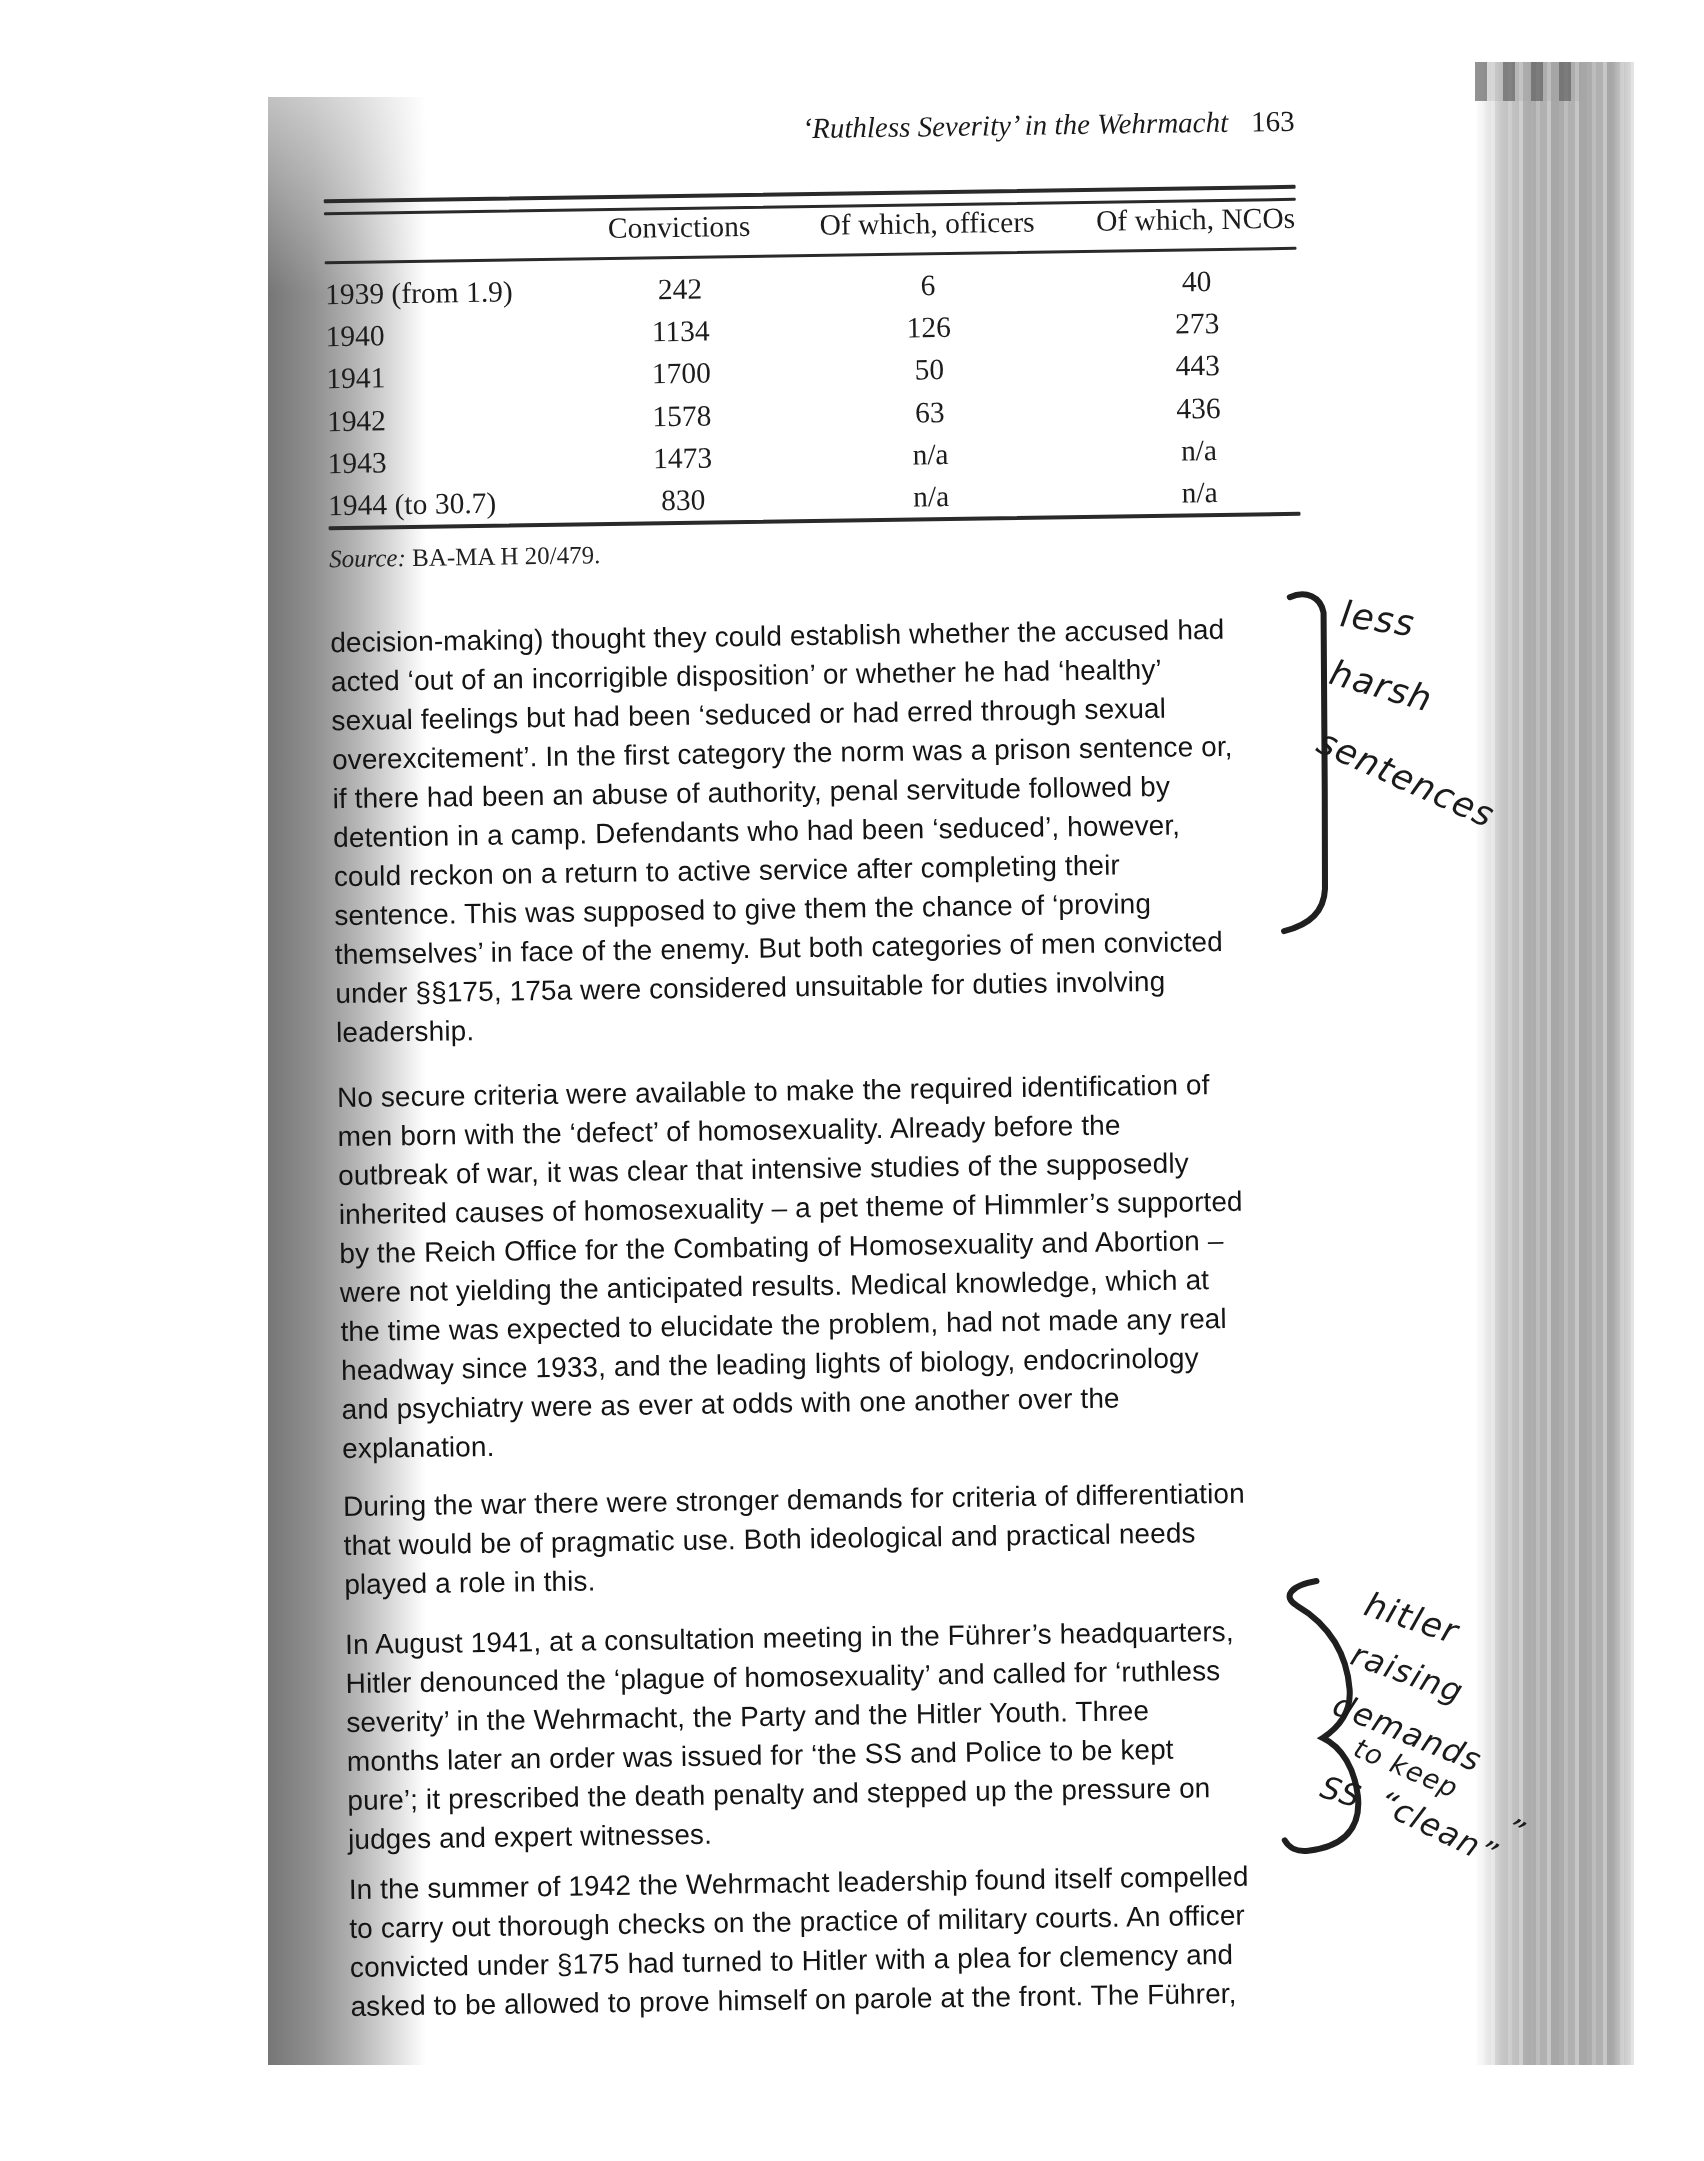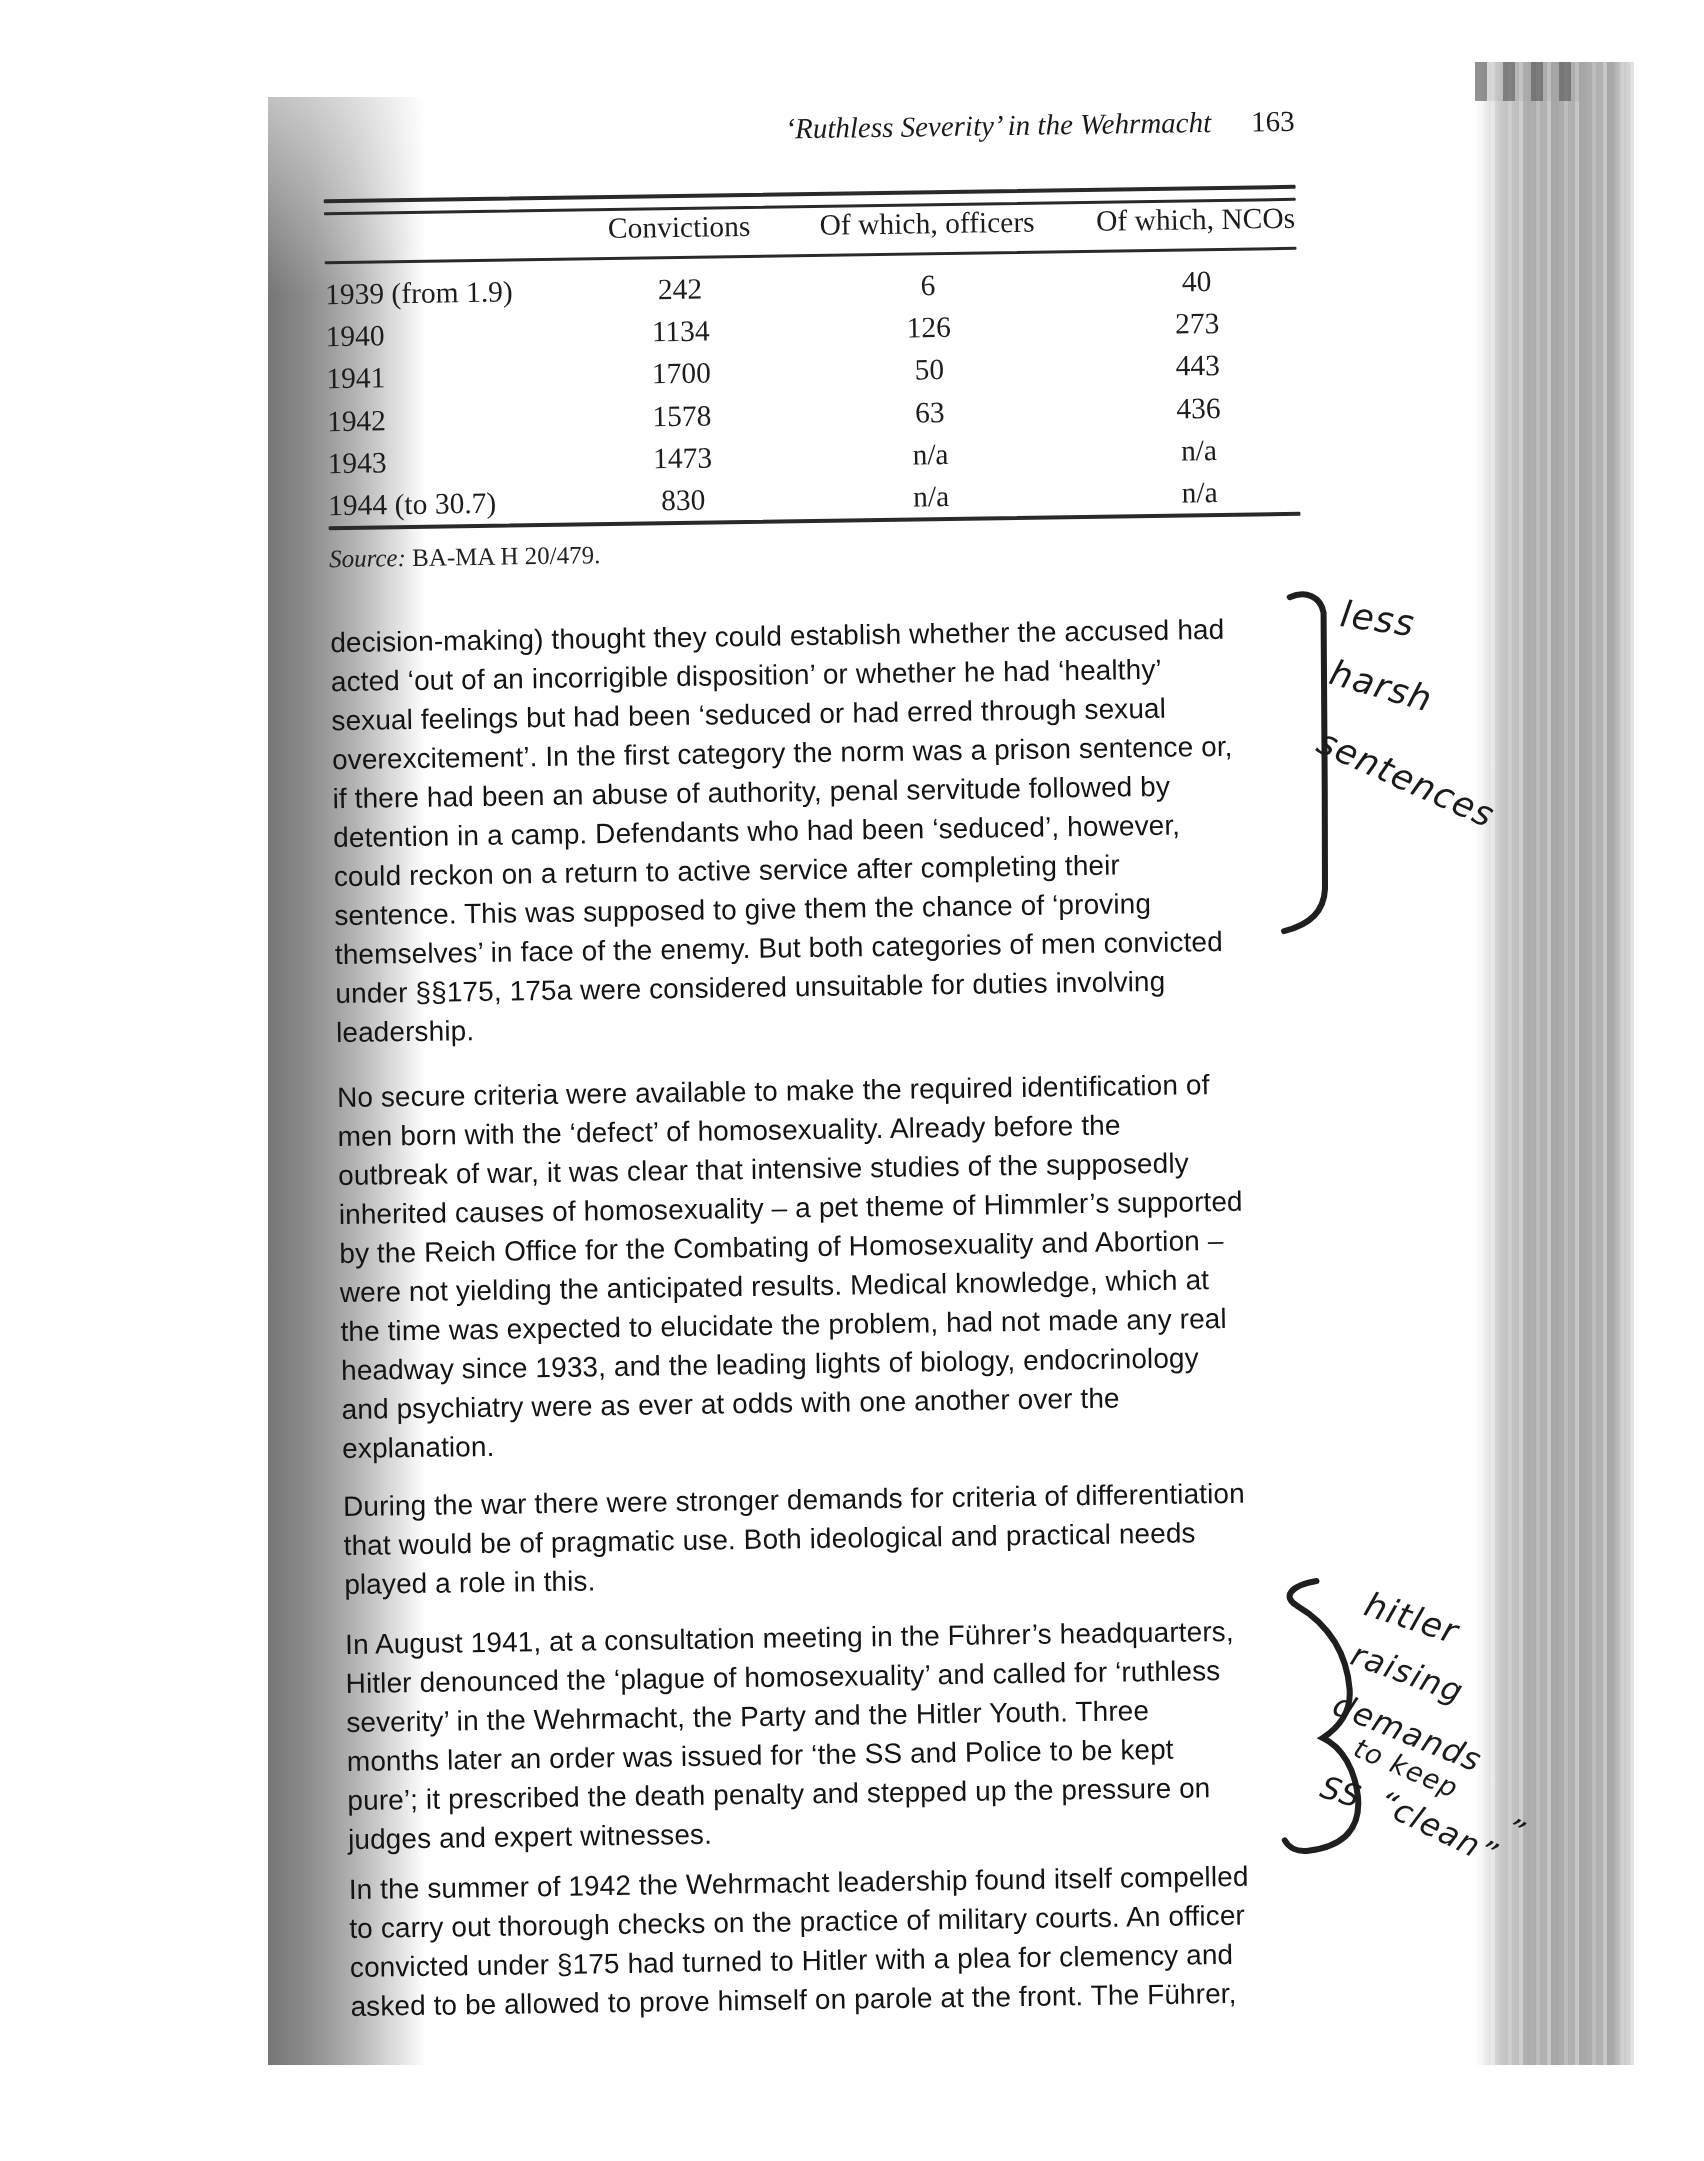--- a/index.html
+++ b/index.html
@@ -20,21 +20,21 @@
   .band-right::before{content:"";position:absolute;left:0;top:0;width:107px;height:39px;
       background:repeating-linear-gradient(90deg,rgba(90,90,90,.65) 0 12px,rgba(160,160,160,.25) 12px 28px);}
 
   
   .content{position:absolute;left:268px;top:50px;width:1361px;height:2015px;
            transform:rotate(-0.85deg);transform-origin:55% 45%;}
 
   .runhead{position:absolute;left:469px;top:59px;width:570px;text-align:right;
            font-family:"Liberation Serif",serif;font-size:29px;white-space:nowrap;color:#1a1a1a;}
   .runhead .h-title{font-style:italic;}
-  .runhead .h-num{font-style:normal;margin-left:40px;}
+  .runhead .h-num{font-style:normal;margin-left:23px;}
 
   .rule{position:absolute;left:67px;width:972px;background:#2a2a2a;border-radius:1.3px;}
   .rule-a{top:139px;height:4px;}
   .rule-b{top:152px;height:2.7px;}
   .rule-c{top:201px;height:3.4px;}
   .rule-d{top:466px;height:4px;}
 
   .trow{position:absolute;left:67px;width:979px;display:flex;
         font-family:"Liberation Serif",serif;font-size:29.5px;color:#1d1d1d;white-space:nowrap;}
   .tc1{width:268px;text-align:left;}

